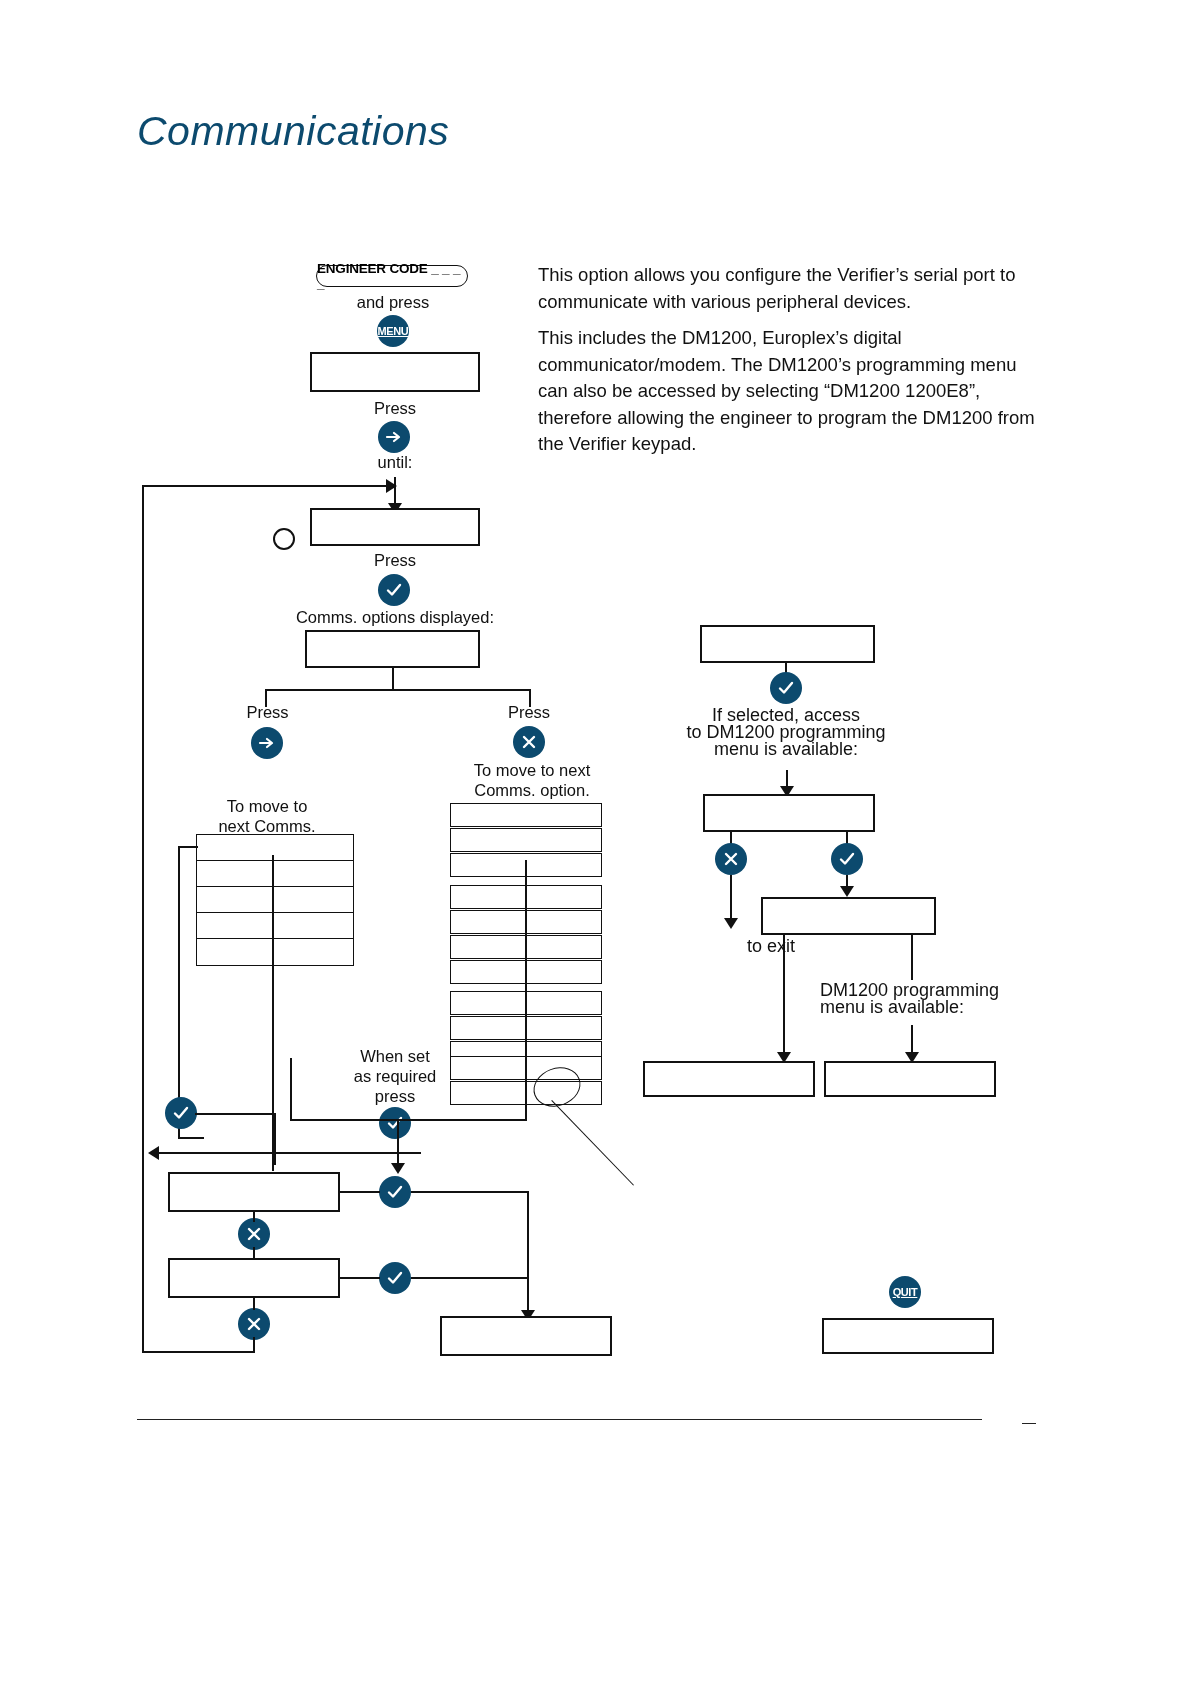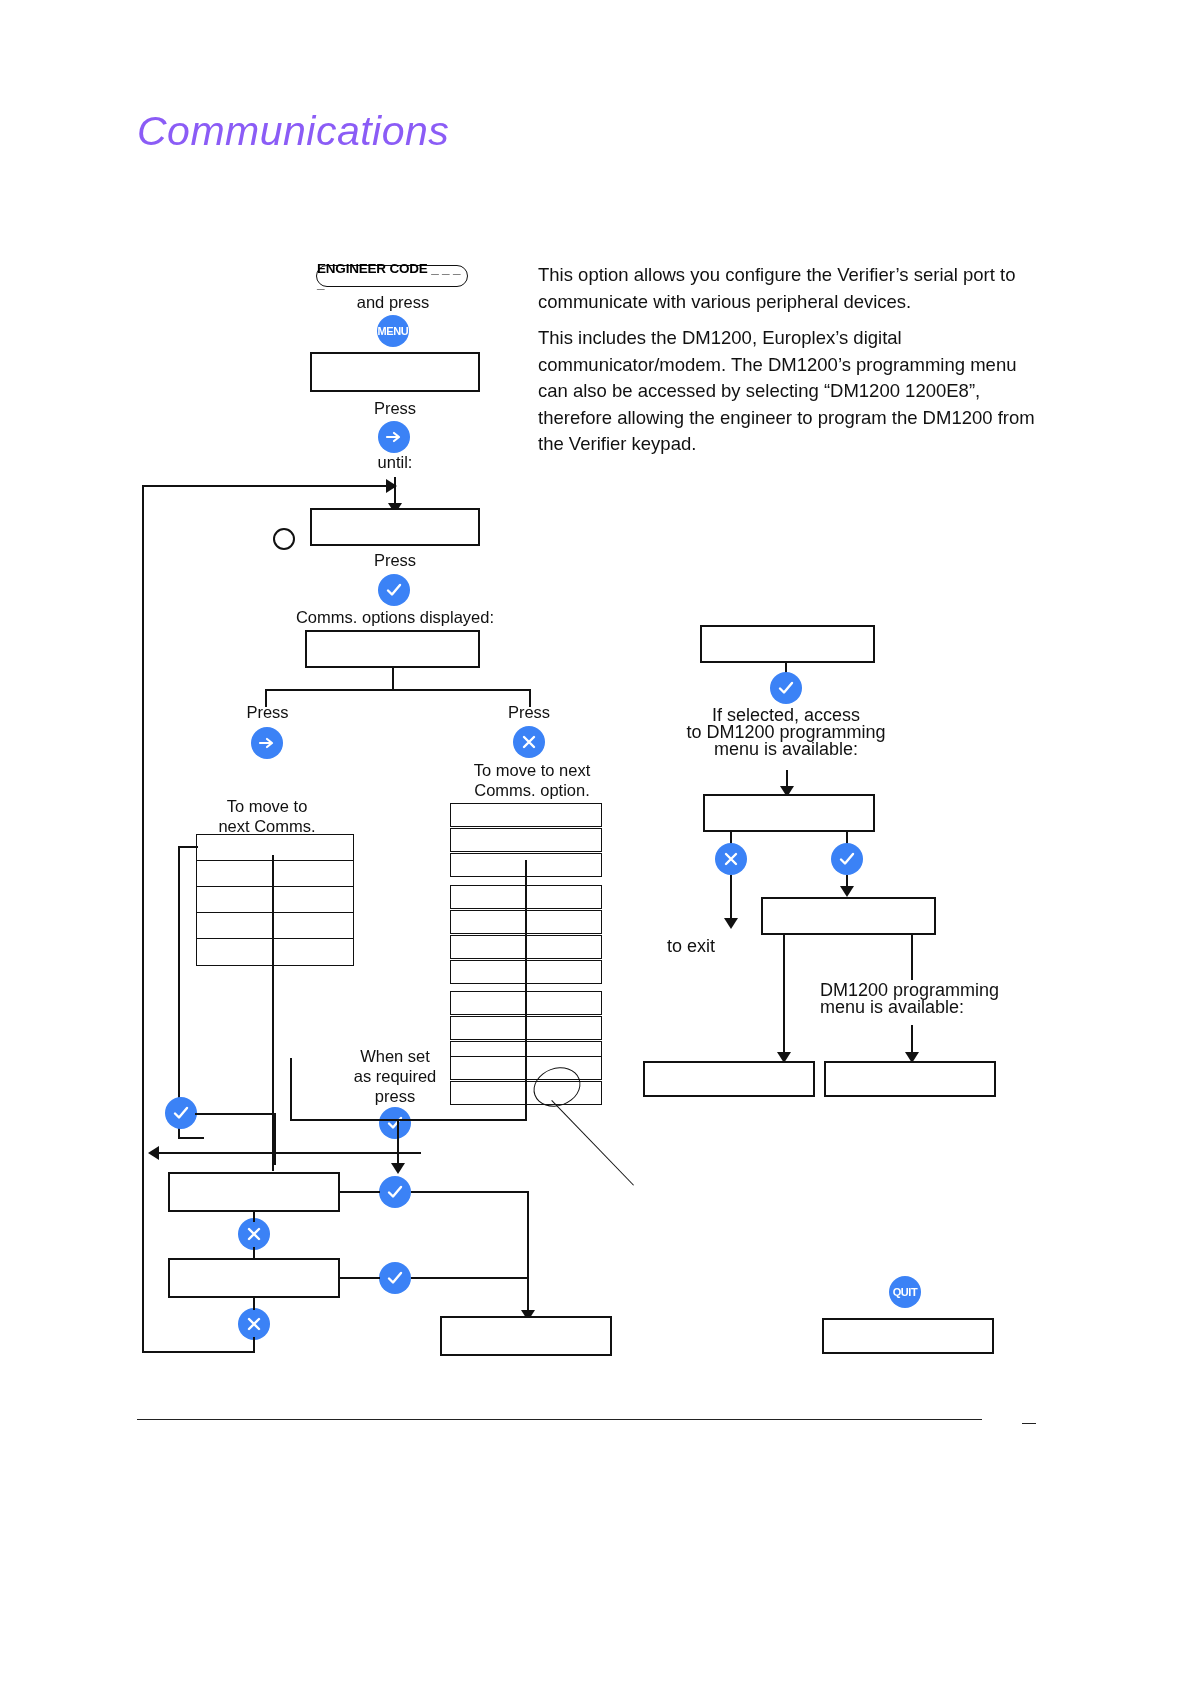--- a/index.html
+++ b/index.html
@@ -21,21 +21,21 @@
 
   
   .page-title {
     position: absolute;
     left: 137px;
     top: 108px;
     font-size: 41px;
     font-style: italic;
     font-weight: 400;
     letter-spacing: 0.5px;
-    color: #8b5cf6;
+    color: #0c4a6e;
     white-space: nowrap;
   }
 
   
   .body-col {
     position: absolute;
     left: 538px;
     top: 262px;
     width: 508px;
     font-size: 18.5px;
@@ -87,27 +87,28 @@
     justify-content: center;
     font-size: 13.5px;
     font-weight: bold;
     letter-spacing: -0.2px;
     color: #000;
   }
 
   
   .key {
     position: absolute;
-    background: #3b82f6;
+    background: #0c4a6e;
     border-radius: 50%;
     display: flex;
     align-items: center;
     justify-content: center;
     color: #fff;
     box-sizing: border-box;
+    text-decoration: underline;
   }
   .key .glyph {
     display: block;
     line-height: 1;
     font-weight: bold;
   }
   .key.menu, .key.quit {
     font-size: 11px;
     font-weight: bold;
     letter-spacing: -0.4px;
@@ -377,21 +378,21 @@
   <div class="box" style="left:703px; top:794px; width:172px; height:38px;"></div>
 
   <div class="ln thin v" style="left:730px; top:832px; height:14px;"></div>
   <div class="key" style="left:715px; top:843px; width:32px; height:32px;">
     <svg width="20" height="20" viewBox="0 0 20 20" aria-hidden="true">
       <path d="M5 5 L15 15 M15 5 L5 15" stroke="#fff" stroke-width="2.4" fill="none" stroke-linecap="round"></path>
     </svg>
   </div>
   <div class="ln thin v" style="left:730px; top:875px; height:50px;"></div>
   <div class="arrowhead down" style="left:724px; top:918px;"></div>
-  <div class="cap sm" style="left:645px; top:938px; width:92px;">to exit</div>
+  <div class="cap sm" style="left:725px; top:938px; width:92px;">to exit</div>
 
   <div class="ln thin v" style="left:846px; top:832px; height:14px;"></div>
   <div class="key" style="left:831px; top:843px; width:32px; height:32px;">
     <svg width="20" height="20" viewBox="0 0 20 20" aria-hidden="true">
       <path d="M4 10.5 L8 14.5 L16 5" stroke="#fff" stroke-width="2.4" fill="none" stroke-linecap="round" stroke-linejoin="round"></path>
     </svg>
   </div>
   <div class="ln thin v" style="left:846px; top:875px; height:18px;"></div>
   <div class="arrowhead down" style="left:840px; top:886px;"></div>
 

